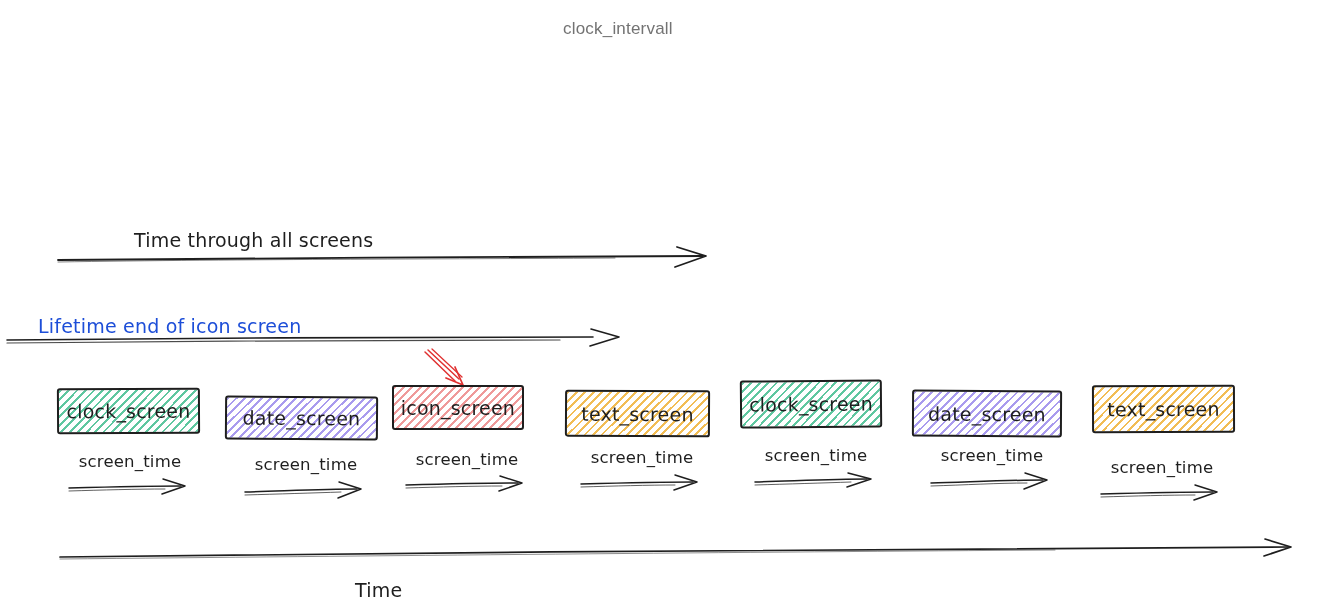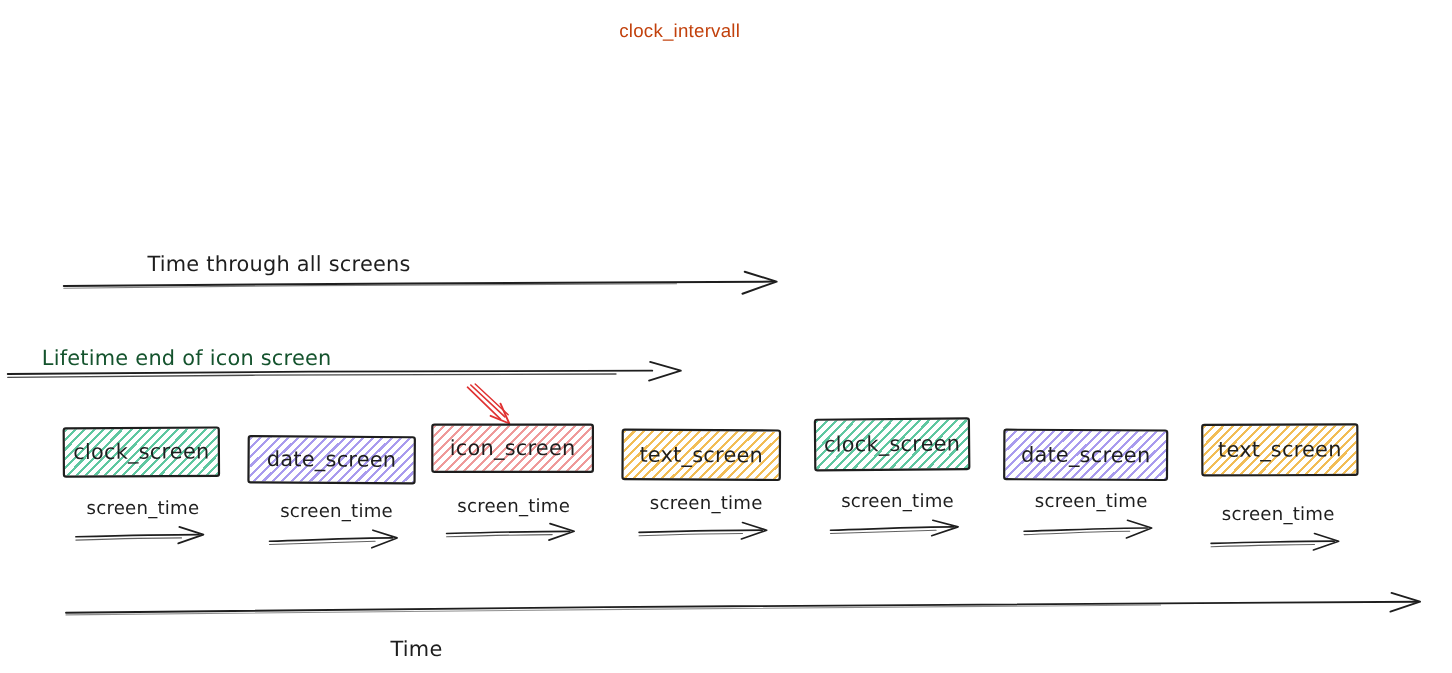--- a/index.html
+++ b/index.html
@@ -37,50 +37,50 @@
   svg.arrow{display:block;overflow:visible;}
   .stroke-dark{stroke:#1e1e1e;fill:none;stroke-linecap:round;stroke-linejoin:round;}
   .stroke-red{stroke:#e03131;fill:none;stroke-linecap:round;stroke-linejoin:round;}
   
   .interval-group{position:absolute;display:flex;flex-direction:column;align-items:center;}
   .interval-group svg{margin-top:6px;}
 </style>
 </head>
 <body>
 
-<div class="abs diagram-title" style="left: 563px; top: 19px; color: #c2410c;">clock_intervall</div>
+<div class="abs diagram-title" style="left: 563px; top: 19px; color: #737373;">clock_intervall</div>
 
 <div class="abs hand" style="left:134px;top:229px;">Time through all screens</div>
 <svg class="arrow abs" style="left:55px;top:244px;" width="675" height="28" viewBox="0 0 675 28">
   <path class="stroke-dark" stroke-width="1.8" d="M3,16 C180,13 480,14 648,12"></path>
   <path class="stroke-dark" stroke-width="1" opacity="0.55" d="M3,18 C180,15 420,15 560,14"></path>
   <path class="stroke-dark" stroke-width="1.8" d="M622,3 L651,12 L620,23"></path>
 </svg>
 
-<div class="abs hand" style="left: 38px; top: 315px; color: #14532d;">Lifetime end of icon screen</div>
+<div class="abs hand" style="left: 38px; top: 315px; color: #1d4ed8;">Lifetime end of icon screen</div>
 <svg class="arrow abs" style="left:5px;top:327px;" width="625" height="24" viewBox="0 0 625 24">
   <path class="stroke-dark" stroke-width="1.6" d="M2,13 C180,11 420,10 588,10"></path>
   <path class="stroke-dark" stroke-width="1.2" opacity="0.8" d="M2,16 C180,14 400,13 555,13"></path>
   <path class="stroke-dark" stroke-width="1.6" d="M586,2 L614,10 L585,19"></path>
 </svg>
 
 <svg class="arrow abs" style="left:421px;top:348px;" width="52" height="42" viewBox="0 0 52 42">
   <path class="stroke-red" stroke-width="1.5" d="M7,2 L38,31"></path>
   <path class="stroke-red" stroke-width="1.5" d="M4,4 L34,33"></path>
   <path class="stroke-red" stroke-width="1.3" d="M11,1 L41,29"></path>
   <path class="stroke-red" stroke-width="1.7" d="M25,30 L42,37 L34,19"></path>
 </svg>
 
 <div class="screen-box" style="left: 57px; top: 388px; width: 143px; height: 46px; transform: rotate(-0.3deg); background: repeating-linear-gradient(135deg, rgb(95, 199, 160) 0px, rgb(95, 199, 160) 2px, rgba(255, 255, 255, 0) 2px, rgba(255, 255, 255, 0) 6px);">
   <span class="screen-label">clock_screen</span>
 </div>
 <div class="screen-box" style="left: 225px; top: 396px; width: 153px; height: 44px; transform: rotate(0.4deg); background: repeating-linear-gradient(135deg, rgb(169, 155, 238) 0px, rgb(169, 155, 238) 2px, rgba(255, 255, 255, 0) 2px, rgba(255, 255, 255, 0) 6px);">
   <span class="screen-label">date_screen</span>
 </div>
-<div class="screen-box" style="left: 392px; top: 385px; width: 148px; height: 45px; background: repeating-linear-gradient(135deg, rgb(239, 154, 154) 0px, rgb(239, 154, 154) 2px, rgba(255, 255, 255, 0) 2px, rgba(255, 255, 255, 0) 6px);">
+<div class="screen-box" style="left: 392px; top: 385px; width: 132px; height: 45px; background: repeating-linear-gradient(135deg, rgb(239, 154, 154) 0px, rgb(239, 154, 154) 2px, rgba(255, 255, 255, 0) 2px, rgba(255, 255, 255, 0) 6px);">
   <span class="screen-label">icon_screen</span>
 </div>
 <div class="screen-box" style="left: 565px; top: 390px; width: 145px; height: 47px; transform: rotate(0.3deg); background: repeating-linear-gradient(135deg, rgb(242, 189, 85) 0px, rgb(242, 189, 85) 2px, rgba(255, 255, 255, 0) 2px, rgba(255, 255, 255, 0) 6px);">
   <span class="screen-label">text_screen</span>
 </div>
 <div class="screen-box" style="left: 740px; top: 380px; width: 142px; height: 48px; transform: rotate(-0.5deg); background: repeating-linear-gradient(135deg, rgb(95, 199, 160) 0px, rgb(95, 199, 160) 2px, rgba(255, 255, 255, 0) 2px, rgba(255, 255, 255, 0) 6px);">
   <span class="screen-label">clock_screen</span>
 </div>
 <div class="screen-box" style="left: 912px; top: 390px; width: 150px; height: 47px; transform: rotate(0.3deg); background: repeating-linear-gradient(135deg, rgb(169, 155, 238) 0px, rgb(169, 155, 238) 2px, rgba(255, 255, 255, 0) 2px, rgba(255, 255, 255, 0) 6px);">
   <span class="screen-label">date_screen</span>

